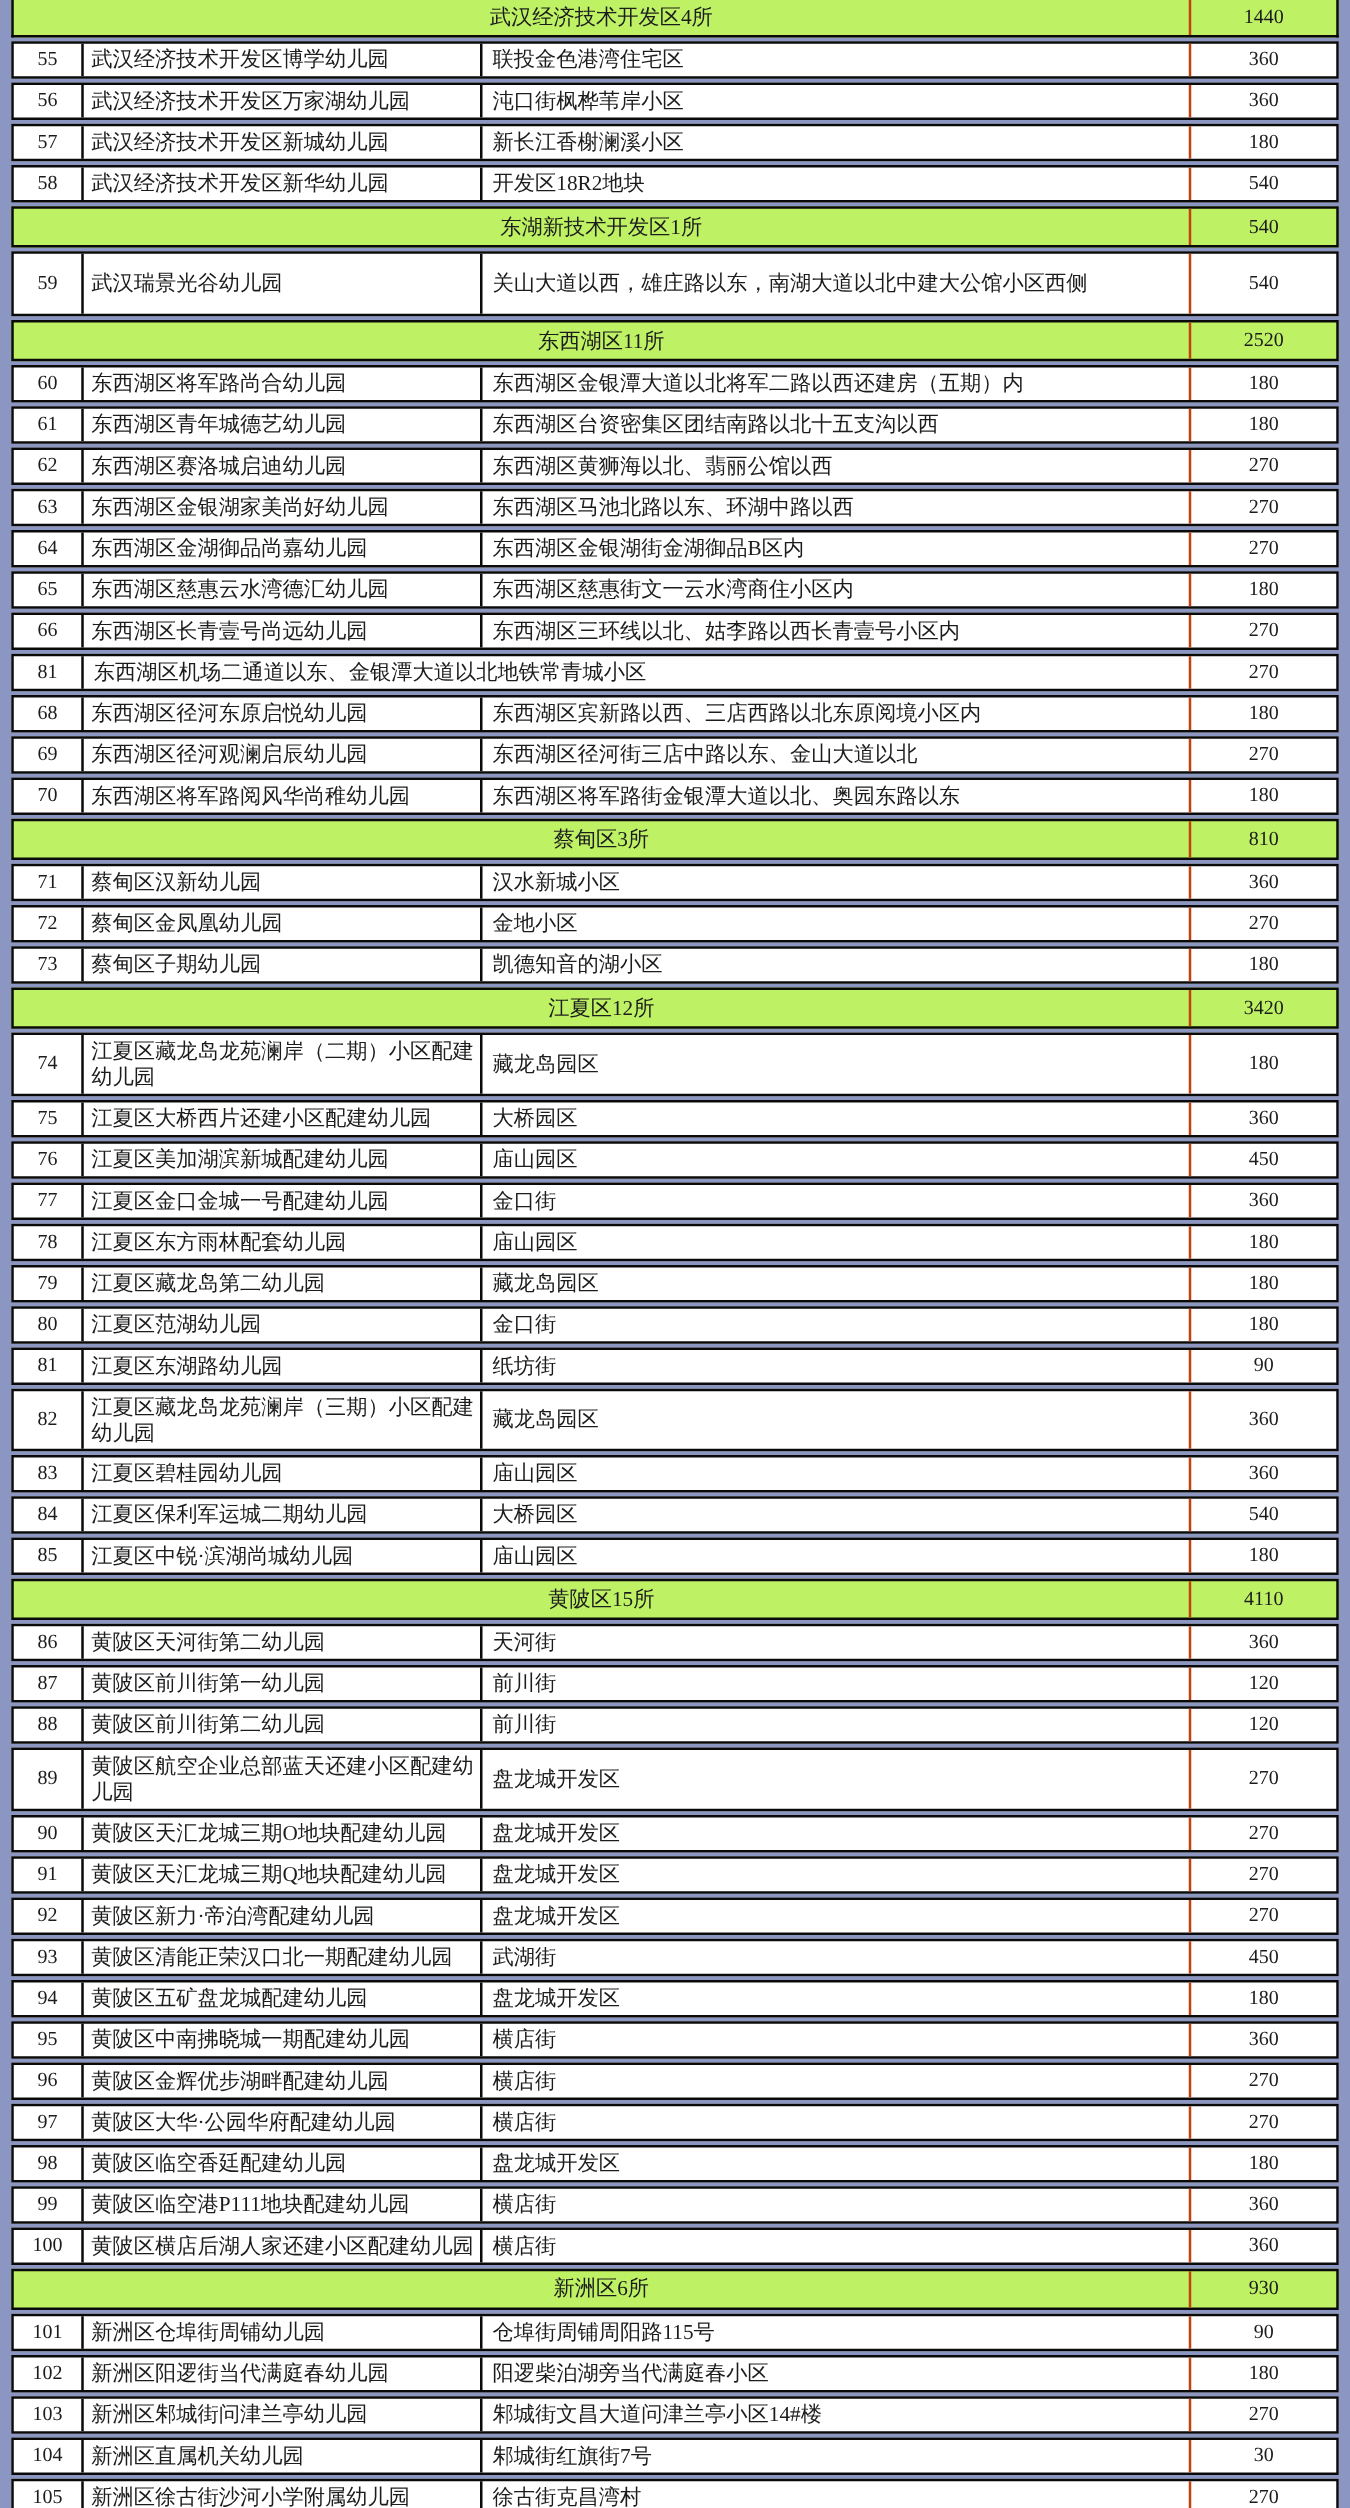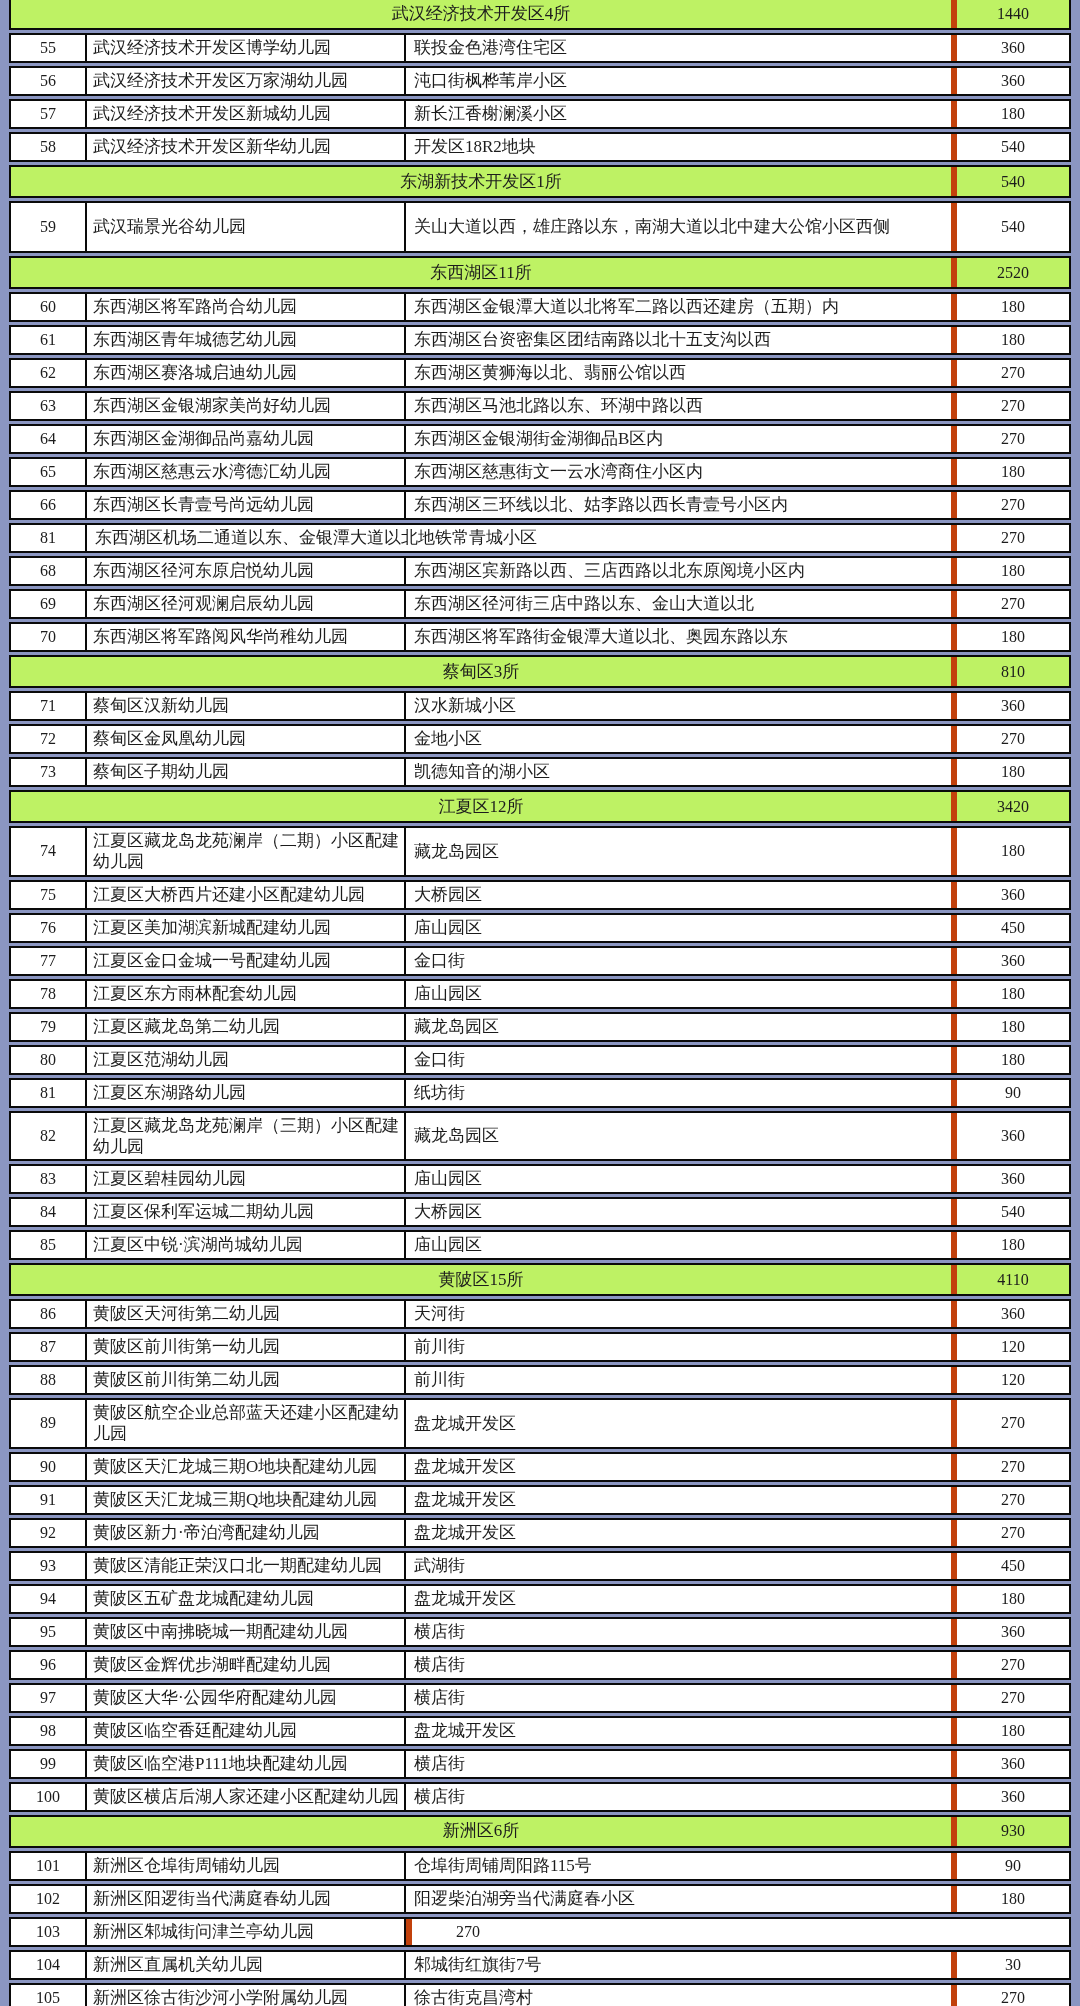--- a/index.html
+++ b/index.html
@@ -35,38 +35,38 @@
   .trow.tall { min-height: 52px; }
   .cell {
     box-sizing: border-box;
     display: flex;
     align-items: center;
     font-size: 17px;
     line-height: 1.25;
     overflow: hidden;
   }
   .cell-no {
-    width: 76px;
+    width: 56px;
     justify-content: center;
     border-right: 2px solid #0a0a0a;
     font-size: 16px;
   }
   .cell-name {
     width: 319px;
     border-right: 2px solid #0a0a0a;
     padding: 2px 4px 2px 6px;
   }
   .cell-addr {
     flex: 1;
     padding: 2px 6px 2px 8px;
   }
   .cell-val {
     width: 118px;
     justify-content: center;
-    border-left: 6px solid #c2410c;
+    border-left: 2px solid #c2410c;
     font-size: 16px;
   }
   .cell-merged {
     flex: 1;
     justify-content: center;
     text-align: center;
   }
   .bottom-strip {
     width: 1080px;
     height: 10px;
@@ -390,20 +390,21 @@
       </div>
       <div class="trow">
         <div class="cell cell-no">102</div>
         <div class="cell cell-name">新洲区阳逻街当代满庭春幼儿园</div>
         <div class="cell cell-addr">阳逻柴泊湖旁当代满庭春小区</div>
         <div class="cell cell-val">180</div>
       </div>
       <div class="trow">
         <div class="cell cell-no">103</div>
         <div class="cell cell-name">新洲区邾城街问津兰亭幼儿园</div>
+        <div class="cell cell-addr">邾城街文昌大道问津兰亭小区14#楼</div>
         <div class="cell cell-val">270</div>
       </div>
       <div class="trow">
         <div class="cell cell-no">104</div>
         <div class="cell cell-name">新洲区直属机关幼儿园</div>
         <div class="cell cell-addr">邾城街红旗街7号</div>
         <div class="cell cell-val">30</div>
       </div>
       <div class="trow">
         <div class="cell cell-no">105</div>

